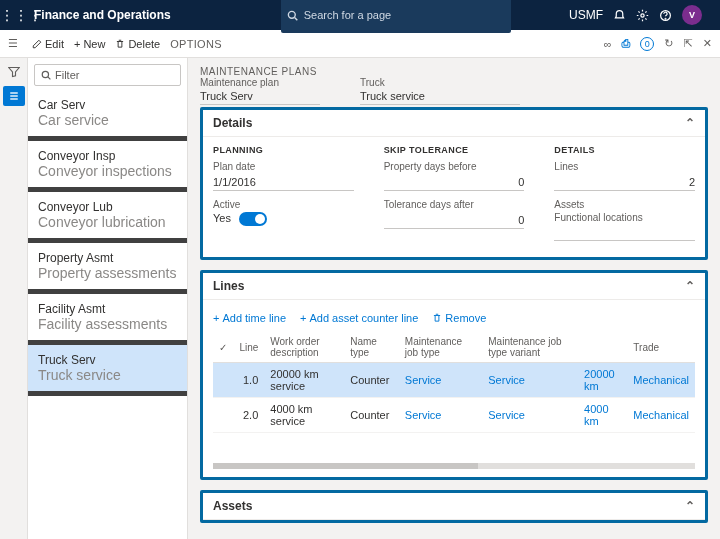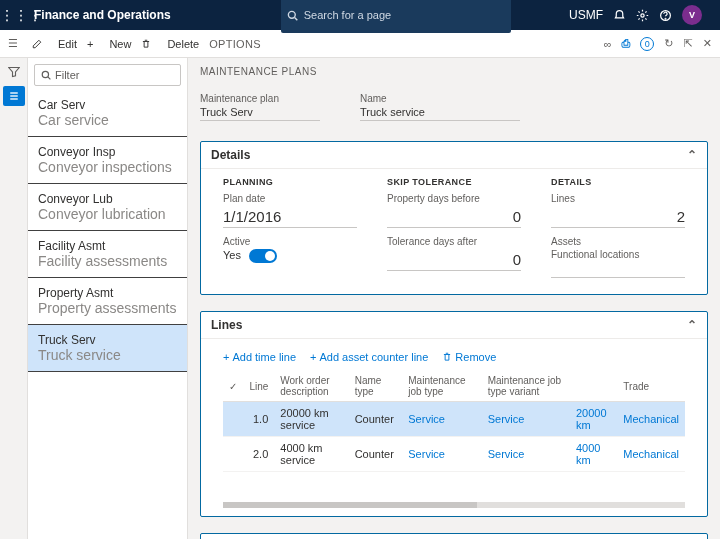--- a/index.html
+++ b/index.html
@@ -6,47 +6,47 @@
 body{background:#fff;font-size:11px;color:#323130;width:720px;height:539px;overflow:hidden}
 .topbar{height:30px;background:#0c2340;display:flex;align-items:center;color:#fff;font-size:12px}
 .waffle{width:30px;text-align:center;font-size:14px}
 .brand{font-weight:600;padding-left:4px}
 .search{margin-left:110px;width:230px;height:36px;background:#1a3a5c;border-radius:2px;display:flex;align-items:center;padding:9px 6px;color:#cfd8e3;font-size:11px}
 .search svg{margin-right:6px}
 .topright{margin-left:auto;display:flex;align-items:center;gap:10px;padding-right:18px}
 .avatar{width:20px;height:20px;border-radius:50%;background:#7b2d8e;display:flex;align-items:center;justify-content:center;font-size:9px;font-weight:600}
 .cmdbar{height:28px;border-bottom:1px solid #e1dfdd;display:flex;align-items:center;padding:0 8px;gap:10px;font-size:11px;color:#323130}
 .cmdbar .ham{width:14px;color:#605e5c}
-.cmd{display:flex;align-items:center;gap:16px;cursor:pointer}
+.cmd{display:flex;align-items:center;gap:3px;cursor:pointer}
 .cmd.options{text-transform:uppercase;letter-spacing:.3px;color:#605e5c}
 .cmdright{margin-left:auto;display:flex;align-items:center;gap:10px;color:#605e5c}
 .badge{color:#0078d4}
 .main{display:flex;height:481px}
 .leftcol{width:28px;background:#f3f2f1;border-right:1px solid #e1dfdd;display:flex;flex-direction:column;align-items:center;padding-top:8px;gap:6px;color:#605e5c}
 .leftcol .sel{background:#0078d4;width:22px;height:20px;border-radius:2px;display:flex;align-items:center;justify-content:center;color:#fff}
 .listpane{width:160px;border-right:1px solid #e1dfdd;background:#fff;display:flex;flex-direction:column}
 .filter{margin:6px 6px 4px;height:22px;border:1px solid #c8c6c4;border-radius:2px;display:flex;align-items:center;padding:0 6px;color:#605e5c;font-size:11px}
 .filter svg{margin-right:4px}
-.li{padding:8px 10px;border-bottom:1px solid #404040;cursor:pointer}
+.li{padding:8px 10px;border-bottom:5px solid #404040;cursor:pointer}
 .li .t{font-size:12px;color:#323130}
 .li .s{font-size:14px;color:#8a8886}
 .li.sel{background:#cfe4fa}
 .content{flex:1;background:#f3f2f1;overflow:auto;padding:8px 12px 12px}
-.hdr{font-size:10px;color:#605e5c;letter-spacing:.5px;margin-bottom:16px}
-.kv{display:flex;gap:40px;font-size:11px;color:#605e5c;margin-bottom:20px}
+.hdr{font-size:10px;color:#605e5c;letter-spacing:.5px;margin-bottom:0}
+.kv{display:flex;gap:40px;font-size:11px;color:#605e5c;margin-bottom:2px}
 .kv .lab{font-size:10px}
 .kv .val{color:#323130;border-bottom:1px solid #c8c6c4;min-width:120px;padding:2px 0}
-.card{background:#fff;border:1px solid #0369a1;border-radius:2px;margin-bottom:16px}
+.card{background:#fff;border:3px solid #0369a1;border-radius:2px;margin-bottom:10px}
 .card-h{display:flex;justify-content:space-between;align-items:center;padding:6px 10px;font-size:12px;font-weight:600;border-bottom:1px solid #edebe9}
-.card-b{padding:8px 22px}
+.card-b{padding:8px 10px}
 .sect{display:flex;gap:30px}
 .col{flex:1}
 .col h6{font-size:9px;font-weight:600;color:#323130;letter-spacing:.4px;margin-bottom:6px;text-transform:uppercase}
 .fld .lab{font-size:10px;color:#605e5c;margin-bottom:2px}
-.fld .val{font-size:15px;color:#323130;border-bottom:1px solid #c8c6c4;padding:2px 0;margin-bottom:8px;min-height:16px}
+.fld .val{font-size:11px;color:#323130;border-bottom:1px solid #c8c6c4;padding:2px 0;margin-bottom:8px;min-height:16px}
 .fld .val.r{text-align:right}
 .toggle{width:28px;height:14px;background:#0078d4;border-radius:7px;position:relative;display:inline-block;vertical-align:middle;margin-left:8px}
 .toggle:after{content:"";position:absolute;right:2px;top:2px;width:10px;height:10px;background:#fff;border-radius:50%}
 .actions{display:flex;gap:14px;color:#0078d4;font-size:11px;padding:4px 0 8px}
 .actions span{cursor:pointer;display:flex;align-items:center;gap:3px}
 table{width:100%;border-collapse:collapse;font-size:11px}
 th{text-align:left;font-weight:400;color:#605e5c;padding:4px 6px;border-bottom:1px solid #e1dfdd;font-size:10px}
 td{padding:5px 6px;border-bottom:1px solid #f3f2f1}
 tr.selrow td{background:#cfe4fa}
 .link{color:#0078d4}
@@ -145,43 +145,43 @@
         </div>
         <div class="li">
           <div class="t">Conveyor Insp</div>
           <div class="s">Conveyor inspections</div>
         </div>
         <div class="li">
           <div class="t">Conveyor Lub</div>
           <div class="s">Conveyor lubrication</div>
         </div>
         <div class="li">
+          <div class="t">Property Asmt</div>
+          <div class="s">Property assessments</div>
+        </div>
+        <div class="li">
           <div class="t">Facility Asmt</div>
           <div class="s">Facility assessments</div>
-        </div>
-        <div class="li">
-          <div class="t">Property Asmt</div>
-          <div class="s">Property assessments</div>
         </div>
         <div class="li sel">
           <div class="t">Truck Serv</div>
           <div class="s">Truck service</div>
         </div>
       </div>
   </div>
 
   <div class="content">
     <div class="hdr">MAINTENANCE PLANS</div>
     <div class="kv">
       <div>
         <div class="lab">Maintenance plan</div>
         <div class="val">Truck Serv</div>
       </div>
       <div>
-        <div class="lab">Name</div>
+        <div class="lab">Truck</div>
         <div class="val" style="min-width:160px">Truck service</div>
       </div>
     </div>
 
     <div class="card">
       <div class="card-h">
         <span>Details</span>
         <span class="chev">⌃</span>
       </div>
       <div class="card-b">

